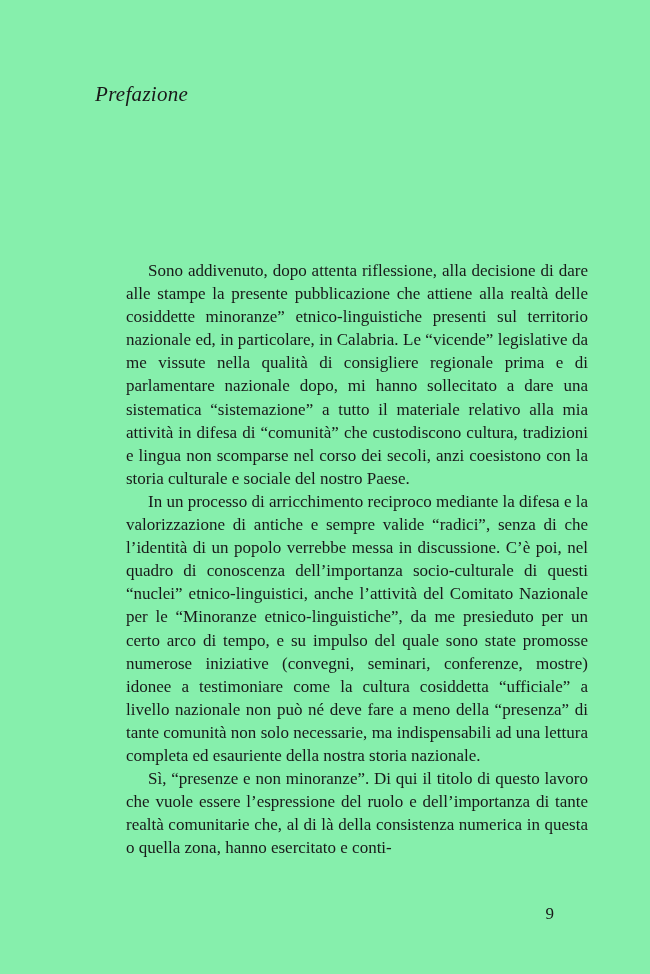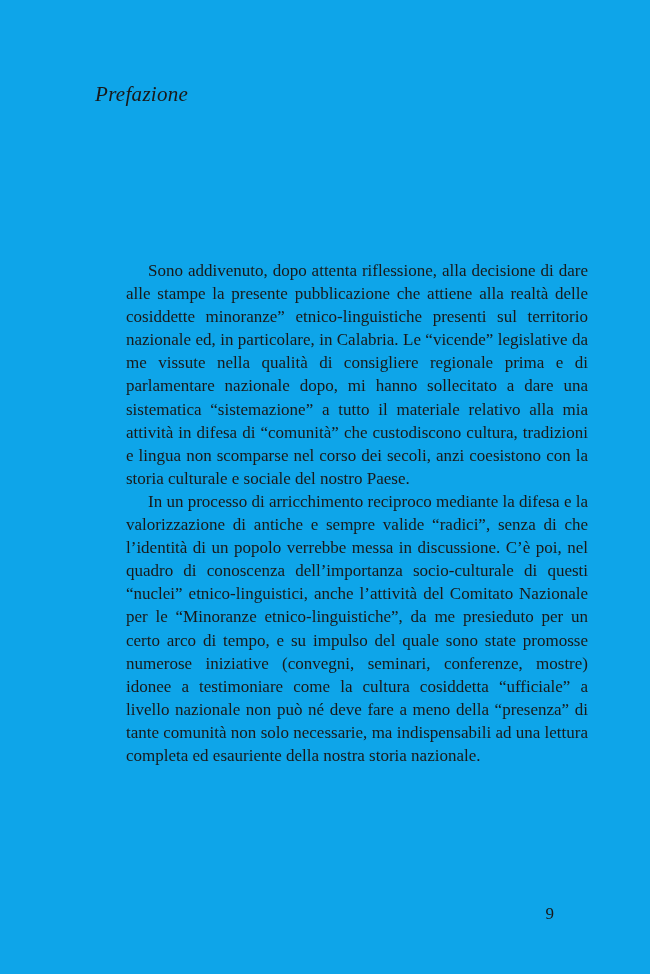--- a/index.html
+++ b/index.html
@@ -5,21 +5,21 @@
   html, body {
     margin: 0;
     padding: 0;
     background: #ffffff;
   }
   .page {
     position: relative;
     width: 650px;
     height: 974px;
     margin: 0 auto;
-    background: #0ea5e9;
+    background: #86efac;
     box-sizing: border-box;
     outline: 1px solid #d8d8d8;
     font-family: "Liberation Serif", "DejaVu Serif", serif;
     color: #191919;
     overflow: hidden;
   }
   .chapter-title {
     position: absolute;
     top: 82px;
     left: 95px;
@@ -56,17 +56,18 @@
 </head>
 <body>
 
 <div class="page">
 
   <h1 class="chapter-title">Prefazione</h1>
 
   <div class="body-text">
     <p>Sono addivenuto, dopo attenta riflessione, alla decisione di dare alle stampe la presente pubblicazione che attiene alla realtà delle cosiddette  minoranze” etnico-linguistiche presenti sul territorio nazionale ed, in particolare, in Calabria. Le “vicende” legislative da me vissute nella qualità di consigliere regionale prima e di parlamentare nazionale dopo, mi hanno sollecitato a dare una sistematica “sistemazione” a tutto il materiale relativo alla mia attività in difesa di “comunità” che custodiscono cultura, tradizioni e lingua non scomparse nel corso dei secoli, anzi coesistono con la storia culturale e sociale del nostro Paese.</p>
     <p>In un processo di arricchimento reciproco mediante la difesa e la valorizzazione di antiche e sempre valide “radici”, senza di che l’identità di un popolo verrebbe messa in discussione. C’è poi, nel quadro di conoscenza dell’importanza socio-culturale di questi “nuclei” etnico-linguistici, anche l’attività del Comitato Nazionale per le “Minoranze etnico-linguistiche”, da me presieduto per un certo arco di tempo, e su impulso del quale sono state promosse numerose iniziative (convegni, seminari, conferenze, mostre) idonee a testimoniare come la cultura cosiddetta “ufficiale” a livello nazionale non può né deve fare a meno della “presenza” di tante comunità non solo necessarie, ma indispensabili ad una lettura completa ed esauriente della nostra storia nazionale.</p>
+    <p>Sì, “presenze e non minoranze”. Di qui il titolo di questo lavoro che vuole essere l’espressione del ruolo e dell’importanza di tante realtà comunitarie che, al di là della consistenza numerica in questa o quella zona, hanno esercitato e conti-</p>
   </div>
 
   <div class="page-number">9</div>
 
 </div>
 
 </body></html>

